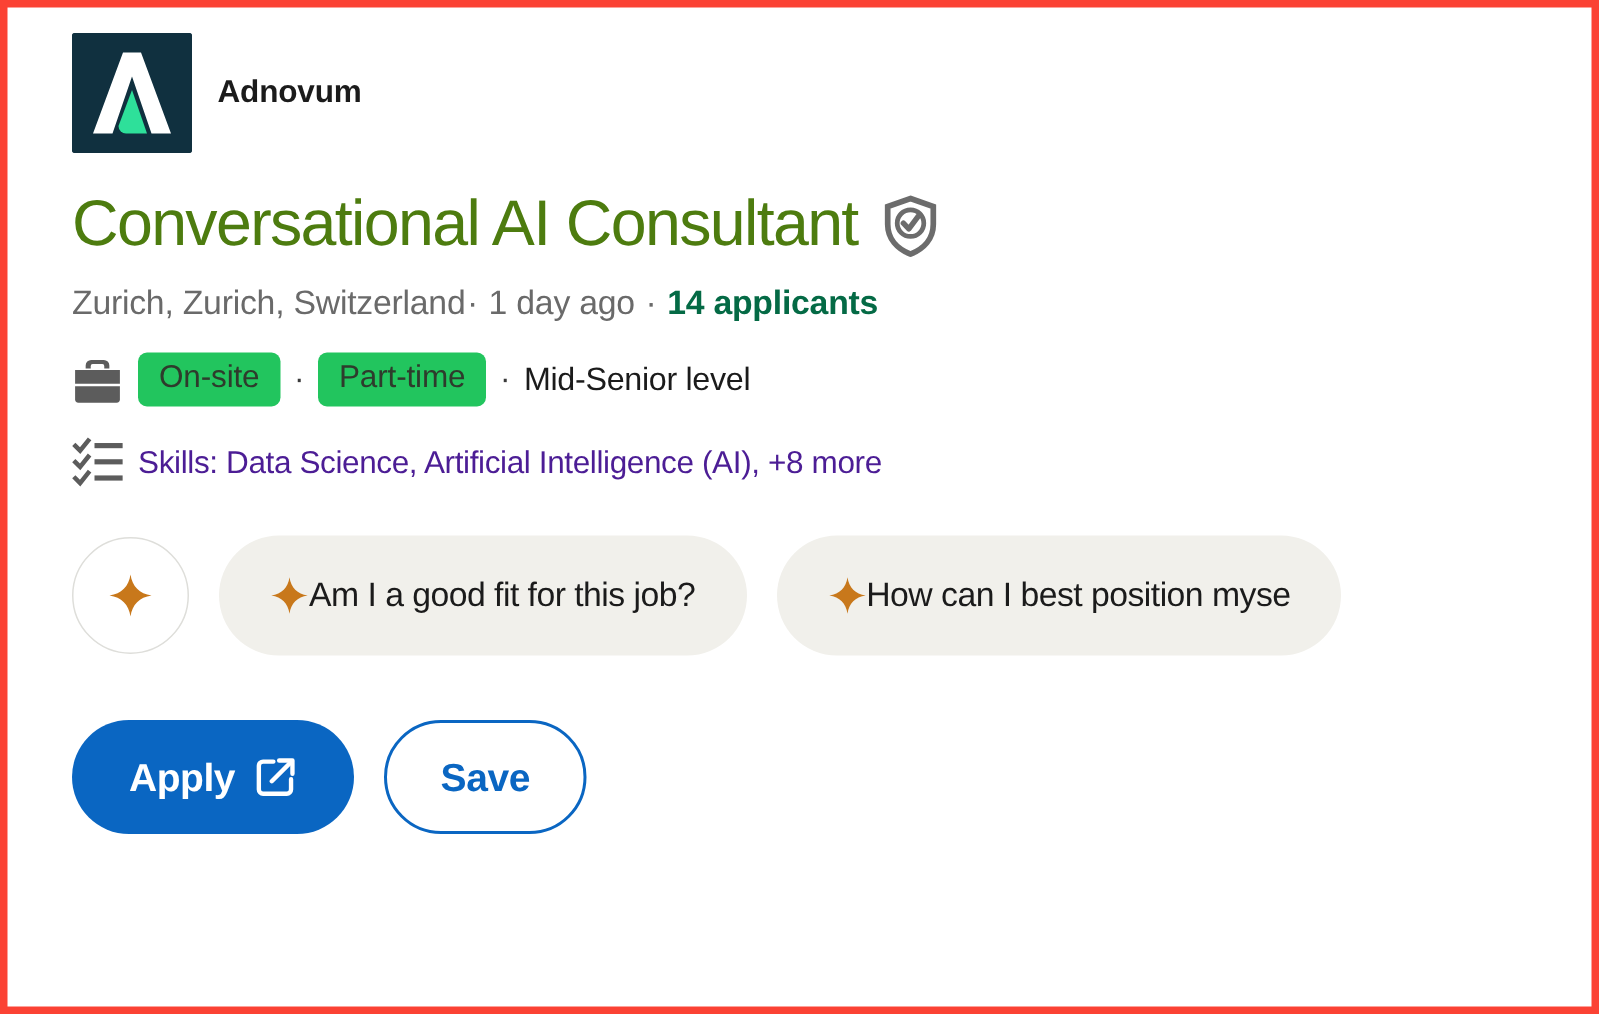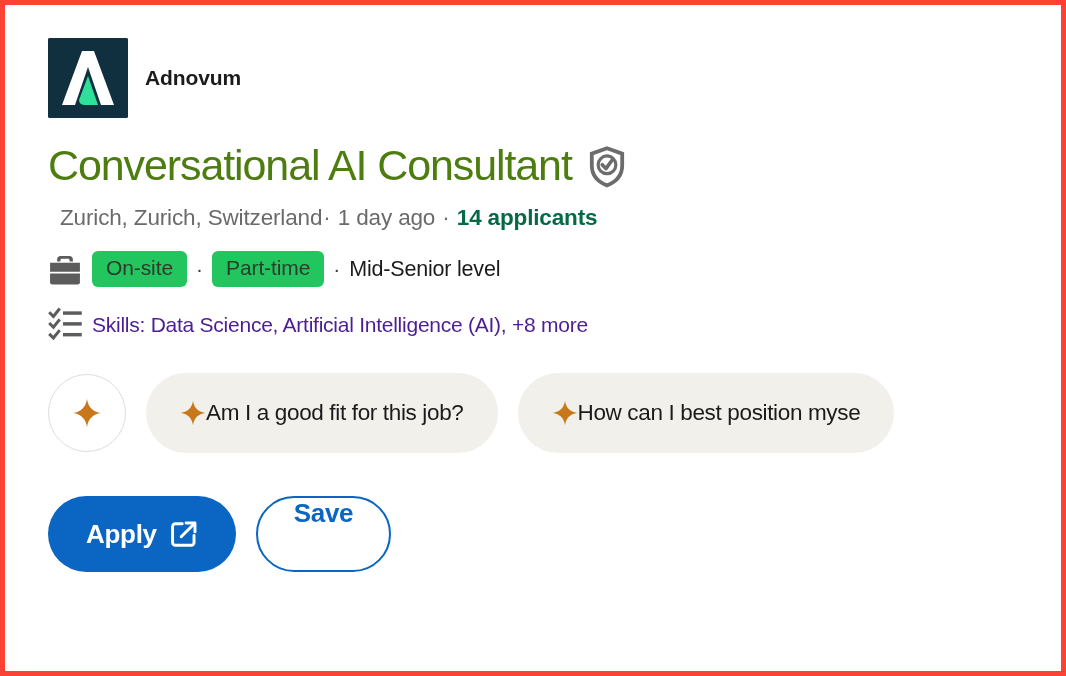--- a/index.html
+++ b/index.html
@@ -23,21 +23,21 @@
     height: 676px;
     border: 5px solid #fb4234;
     background: #ffffff;
     overflow: hidden;
   }
 
   .job-card {
     position: absolute;
     left: 0; top: 0;
     width: 866px;
-    padding: 33px 0 0 43px;
+    padding: 17px 0 0 43px;
   }
 
   
   .company-row {
     display: flex;
     align-items: center;
     gap: 17px;
     height: 80px;
   }
 
@@ -77,21 +77,20 @@
 
   .verified-shield { flex: 0 0 auto; display: block; margin-top: 4px; }
 
   
   .meta-line {
     margin-top: 16px;
     font-size: 22.5px;
     color: #6a6a6a;
     letter-spacing: -0.15px;
     white-space: nowrap;
-    margin-left: 12px;
   }
   .meta-line .sep { color: #6a6a6a; padding: 0 1px; }
   .applicants {
     color: #046a45;
     font-weight: 700;
   }
 
   
   .info-row {
     display: flex;
@@ -205,21 +204,21 @@
     background: #ffffff;
     color: #0a66c2;
     border: 2px solid #0a66c2;
     border-radius: 38px;
     font-family: "Liberation Sans", sans-serif;
     font-size: 26px;
     font-weight: 700;
     letter-spacing: -0.3px;
     padding: 0 36px;
     display: flex;
-    align-items: flex-start;
+    align-items: center;
     cursor: pointer;
   }
 </style>
 </head>
 <body>
 
 <div class="screenshot-frame">
   <div class="job-card">
 
     <div class="company-row">

